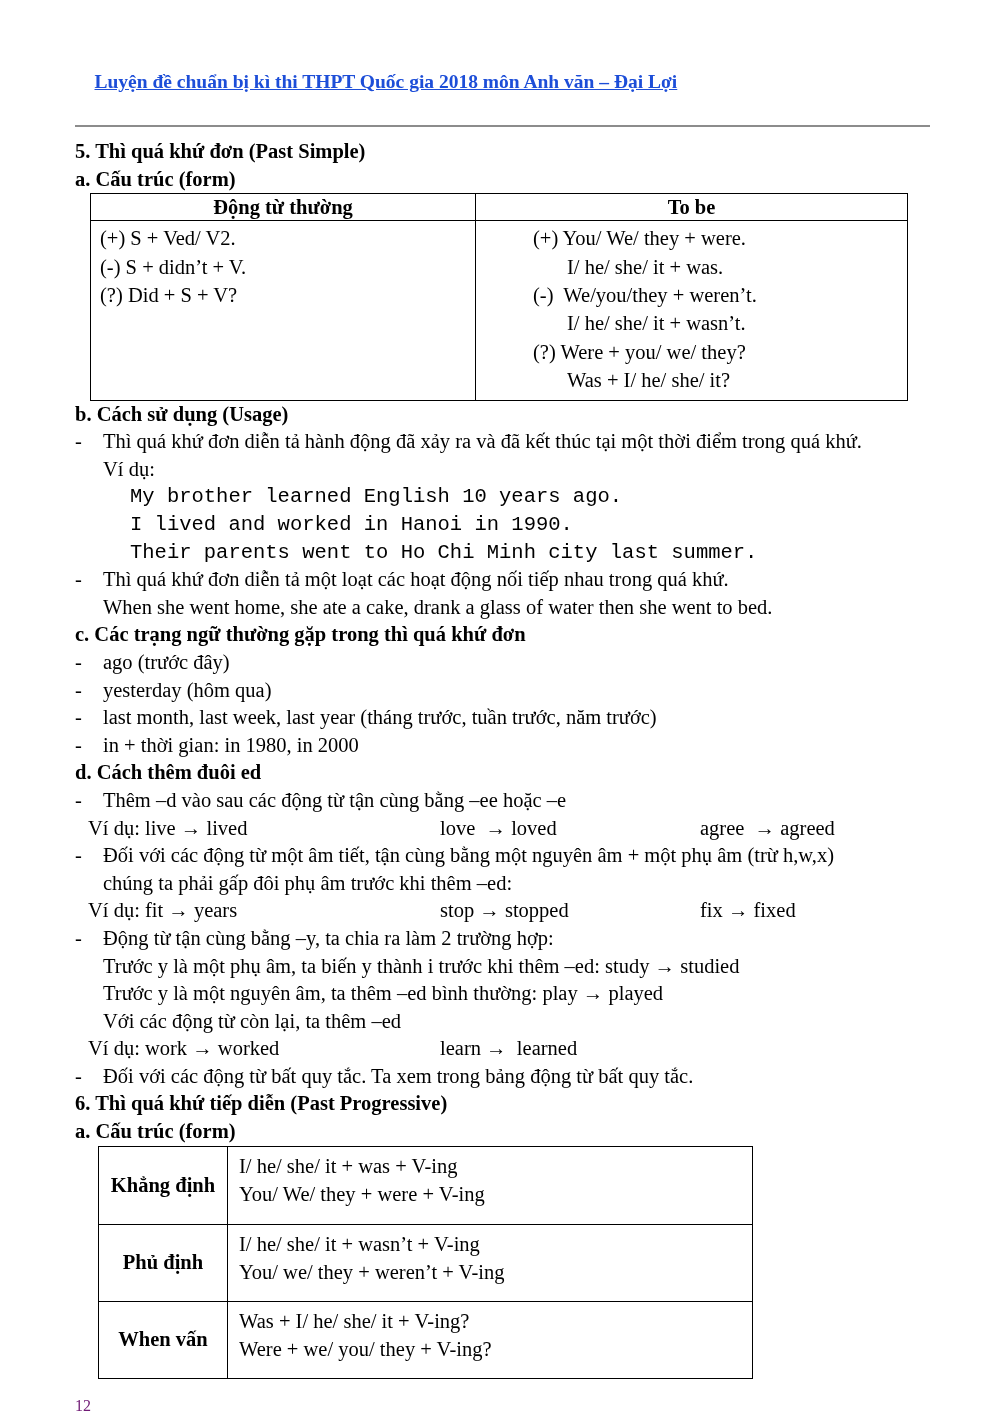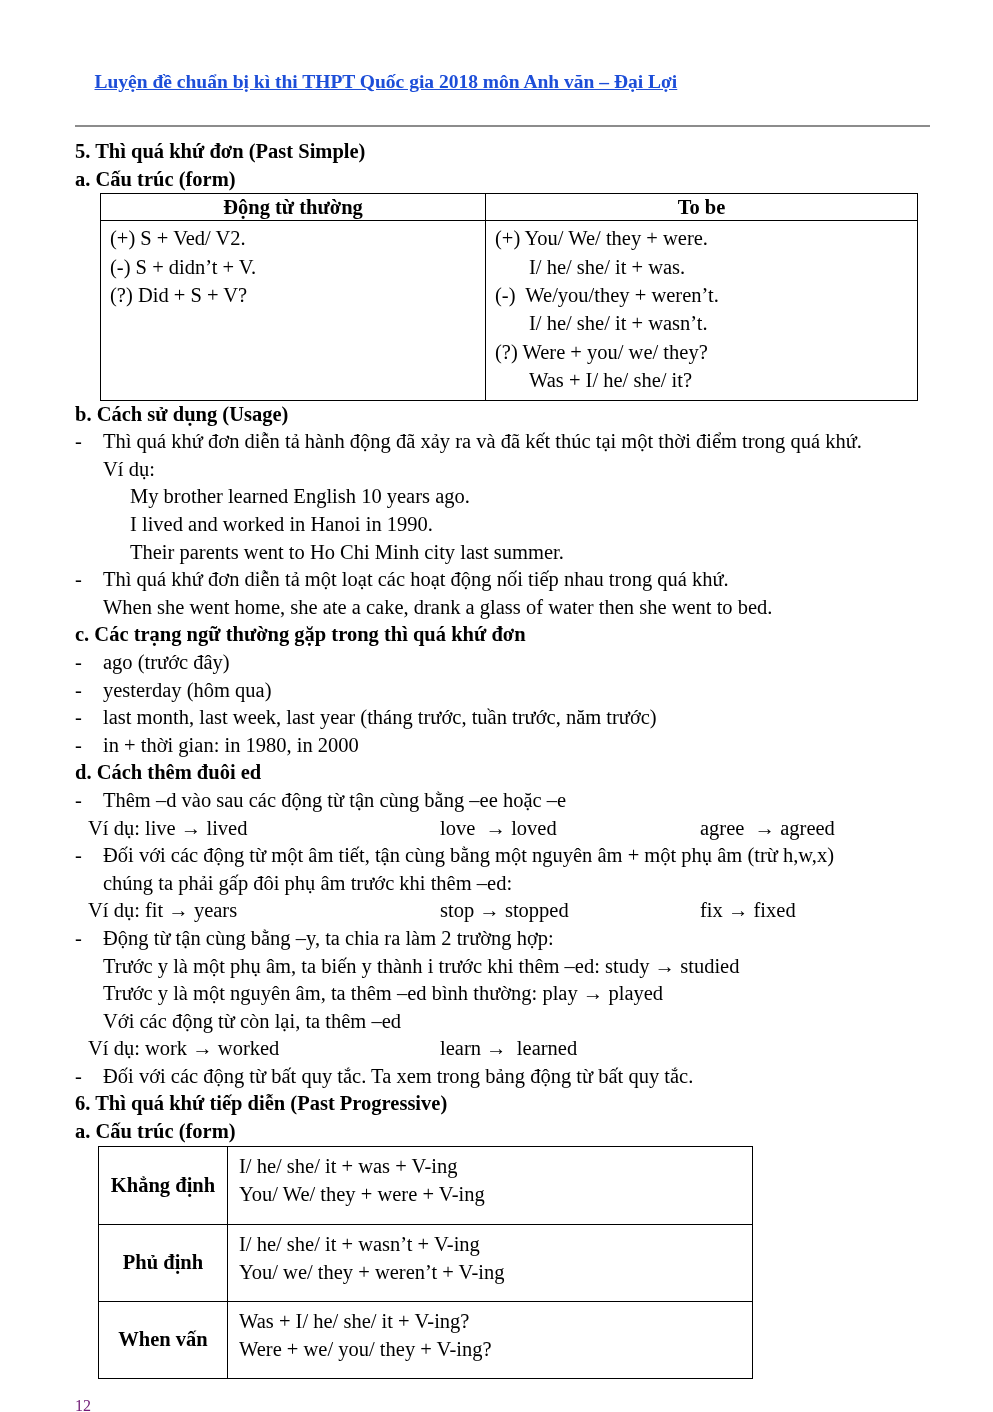--- a/index.html
+++ b/index.html
@@ -27,38 +27,38 @@
   }
   .doc-header .ht { text-decoration:underline; }
 
   
   .ln { line-height:27.6px; white-space:pre; }
   .b  { font-weight:bold; }
   .row { display:flex; }
   .dash { width:28px; flex:none; }
   .btxt { flex:1; white-space:pre; }
   .ind1 { padding-left:28px; }
-  .ind2 { padding-left:55px; }
+  .ind2 { padding-left:55px;font-family:Liberation Mono, monospace; }
   .exrow { padding-left:13px; display:flex;gap:20px; }
   .exrow .t1 { width:332px; flex:none; white-space:pre; }
   .exrow .t2 { width:240px; flex:none; white-space:pre; }
   .exrow .t3 { flex:1; white-space:pre; }
 
   
   .tbl1 {
-    margin-left:25px;
+    margin-left:15px;
     width:818px;
     border:1.5px solid #000;
     box-sizing:border-box;
   }
   .tbl1 .thead { display:flex; border-bottom:1.5px solid #000; font-weight:bold; }
   .tbl1 .thead .hc { line-height:26px; text-align:center; box-sizing:border-box; }
   .tbl1 .c1 { width:385px; flex:none; border-right:1.5px solid #000; box-sizing:border-box; }
   .tbl1 .c2 { flex:1; }
-  .tbl1 .tbody { display:flex; }
+  .tbl1 .tbody { display:flex;gap:48px; }
   .tbl1 .cell { padding:3px 0 5px 0; }
   .tbl1 .tline { line-height:28.4px; padding-left:9px; white-space:pre; }
   .tbl1 .tline.ind { padding-left:43px; }
 
   
   .tbl2 {
     margin-left:23px;
     width:655px;
     border:1.5px solid #000;
     box-sizing:border-box;

